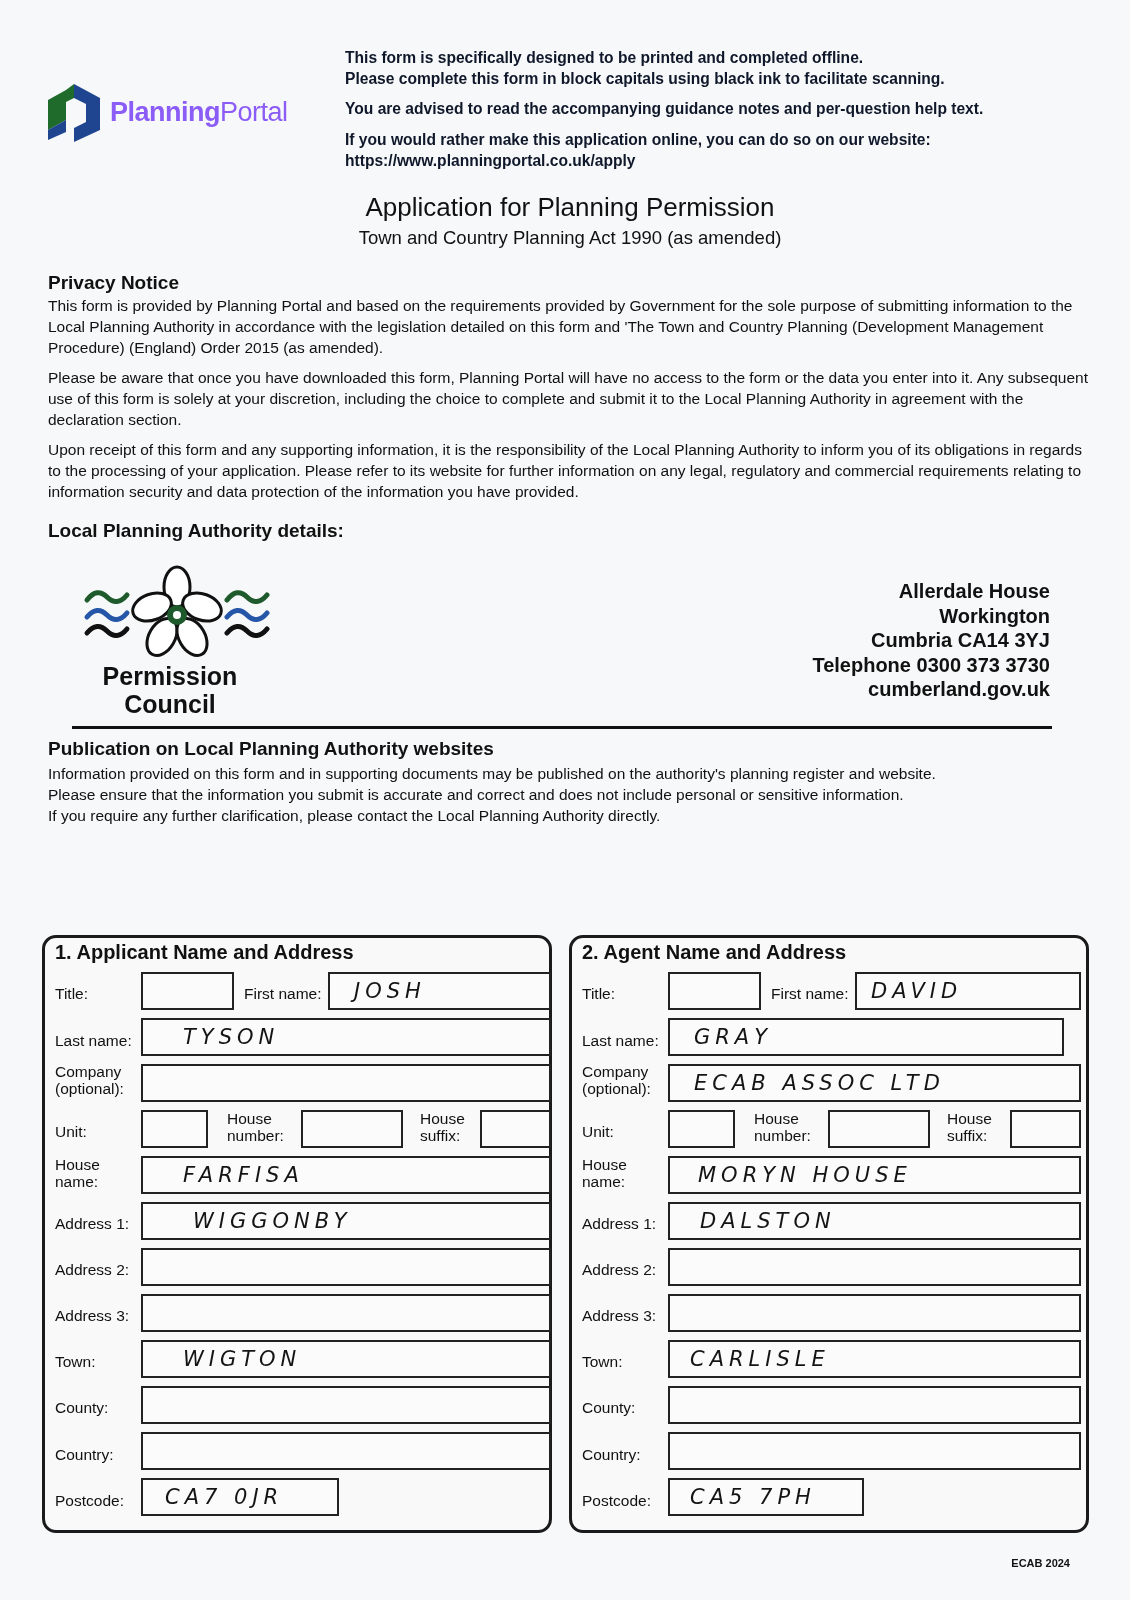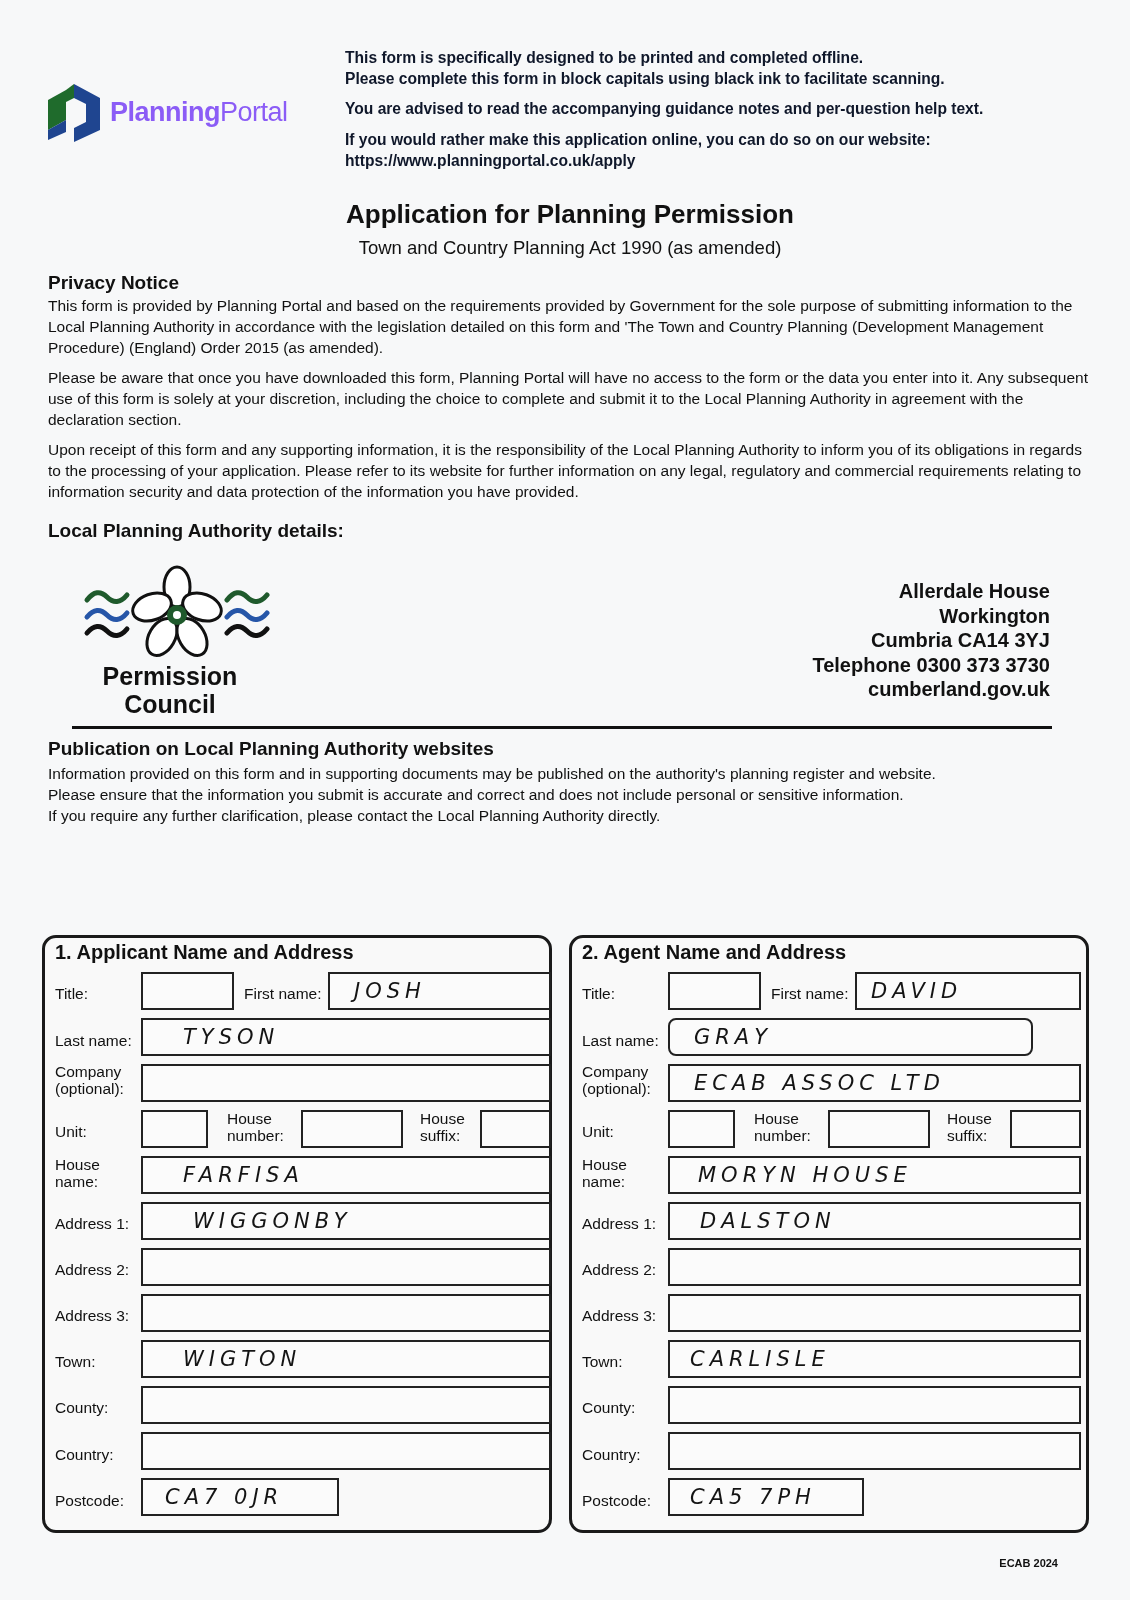--- a/index.html
+++ b/index.html
@@ -11,40 +11,40 @@
   .abs { position:absolute; }
 
   
   .pp-logo { left:46px; top:80px; width:260px; height:64px; display:flex; align-items:center; }
   .pp-logo svg { width:56px; height:64px; }
   .pp-name { font-size:27px; margin-left:8px; letter-spacing:-0.5px; color:#8b5cf6; }
   .pp-name b { font-weight:700; }
   .pp-name span { font-weight:400; }
   .notice { left:345px; color:#0f172a; font-weight:700; font-size:15.6px; line-height:21px; }
   .title { left:0; width:1130px; text-align:center; }
-  .title h1 { font-size:26px; margin:7px; font-weight:700; padding-right:0;text-align:center; }
+  .title h1 { font-size:26px; margin:0; font-weight:400; padding-right:0;text-align:center; }
   .subtitle { font-size:18.5px; }
 
   .h2 { left:48px; font-size:19px; font-weight:700; }
   .para { left:48px; width:1040px; font-size:15.5px; line-height:21px; }
 
   .lpa-addr { right:80px; text-align:right; font-size:20px; font-weight:700; line-height:24.5px; top:579px; }
   .council-logo { left:82px; top:565px; width:190px; height:150px; }
   .council-name { left:70px; top:662px; width:200px; text-align:center; font-size:25px; font-weight:700; line-height:28px; }
   .hr { left:72px; top:726px; width:980px; height:3px; background:#111; }
 
   
   .box { position:absolute; top:935px; width:510px; height:598px; border:3px solid #1a1a1a; border-radius:14px; background:#f9f9f9; box-sizing:border-box; }
   .box.left { left:42px; }
   .box.right { left:569px; width:520px; }
   .box h3 { position:absolute; left:10px; top:3px; margin:0; font-size:20px; font-weight:700; }
   .lbl { position:absolute; font-size:15.5px; line-height:17px; left:10px; }
   .fld { position:absolute; border:2px solid #222; background:#fbfbfb; box-sizing:border-box; height:38px;
          font-family:"DejaVu Sans", sans-serif; font-size:21px; letter-spacing:5px; padding-left:40px; line-height:34px; font-weight:300; color:#141414; font-style:italic; }
-  .footer { right:72px; top:1557px; font-size:11px; font-weight:700; }
+  .footer { right:60px; top:1557px; font-size:11px; font-weight:700; }
 </style>
 </head>
 <body>
 
 <div class="page">
 
   <div class="abs pp-logo">
     <svg viewBox="0 0 56 64">
       <polygon points="2,20 20,10 20,40 2,50" fill="#1f6b2c"></polygon>
       <polygon points="2,50 20,40 20,52 2,60" fill="#1f4590"></polygon>
@@ -164,21 +164,21 @@
 
   <div class="box right">
     <h3>2. Agent Name and Address</h3>
 
     <div class="lbl" style="top:47px;">Title:</div>
     <div class="fld" style="left:96px;top:34px;width:93px;"></div>
     <div class="lbl" style="left:199px;top:47px;">First name:</div>
     <div class="fld" style="left:283px;top:34px;width:226px;padding-left:14px;">DAVID</div>
 
     <div class="lbl" style="top:94px;">Last name:</div>
-    <div class="fld" style="left:96px;top:80px;width:365px;padding-left:24px;border-radius:8px;">GRAY</div>
+    <div class="fld" style="left:96px;top:80px;width:396px;padding-left:24px;">GRAY</div>
 
     <div class="lbl" style="top:125px;">
         <div>Company</div>
         <div>(optional):</div>
       </div>
     <div class="fld" style="left:96px;top:126px;width:413px;padding-left:24px;">ECAB ASSOC LTD</div>
 
     <div class="lbl" style="top:185px;">Unit:</div>
     <div class="fld" style="left:96px;top:172px;width:67px;"></div>
     <div class="lbl" style="left:182px;top:172px;">

